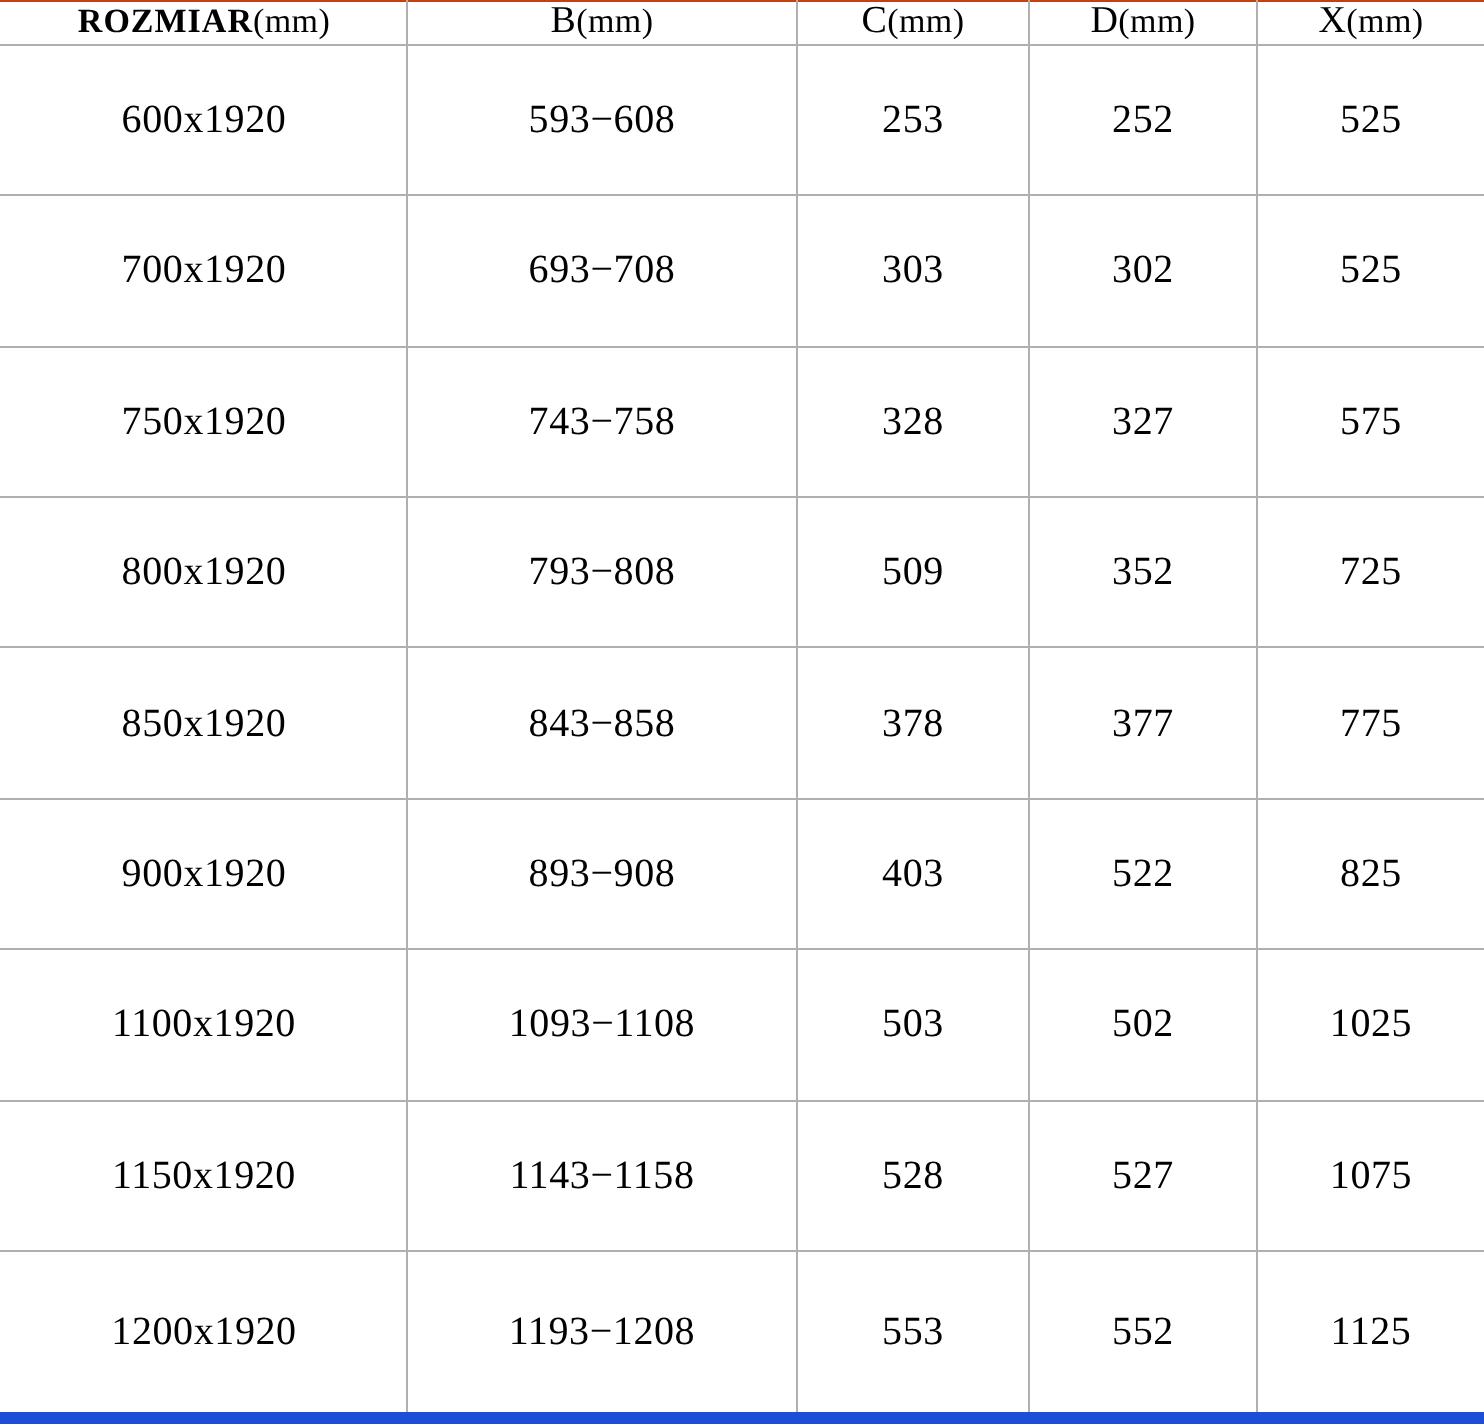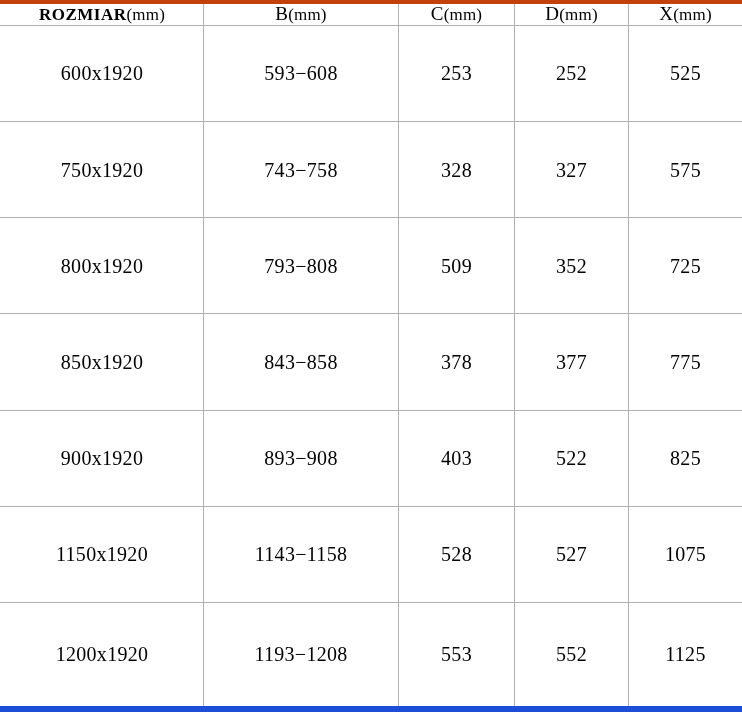--- a/index.html
+++ b/index.html
@@ -30,21 +30,21 @@
   table.size-table th {
     border: 1px solid #b0b0b0;
     text-align: center;
     vertical-align: middle;
     font-weight: normal;
     padding: 0 2px;
     line-height: 1.1;
   }
   
   table.size-table tr:first-child th {
-    border-top: 4px solid #c2410c;
+    border-top: 1px solid #c2410c;
   }
   table.size-table tr th:first-child,
   table.size-table tr td:first-child {
     border-left: 1px solid #ffffff;
   }
   table.size-table tr th:last-child,
   table.size-table tr td:last-child {
     border-right: 1px solid #ffffff;
   }
   table.size-table tr:last-child td {
@@ -103,20 +103,27 @@
   </thead>
   <tbody>
     <tr>
       <td class="cell cell-size">600x1920</td>
       <td class="cell">593−608</td>
       <td class="cell">253</td>
       <td class="cell">252</td>
       <td class="cell">525</td>
     </tr>
     <tr>
+      <td class="cell cell-size">700x1920</td>
+      <td class="cell">693−708</td>
+      <td class="cell">303</td>
+      <td class="cell">302</td>
+      <td class="cell">525</td>
+    </tr>
+    <tr>
       <td class="cell cell-size">750x1920</td>
       <td class="cell">743−758</td>
       <td class="cell">328</td>
       <td class="cell">327</td>
       <td class="cell">575</td>
     </tr>
     <tr>
       <td class="cell cell-size">800x1920</td>
       <td class="cell">793−808</td>
       <td class="cell">509</td>
@@ -131,20 +138,27 @@
       <td class="cell">775</td>
     </tr>
     <tr>
       <td class="cell cell-size">900x1920</td>
       <td class="cell">893−908</td>
       <td class="cell">403</td>
       <td class="cell">522</td>
       <td class="cell">825</td>
     </tr>
     <tr>
+      <td class="cell cell-size">1100x1920</td>
+      <td class="cell">1093−1108</td>
+      <td class="cell">503</td>
+      <td class="cell">502</td>
+      <td class="cell">1025</td>
+    </tr>
+    <tr>
       <td class="cell cell-size">1150x1920</td>
       <td class="cell">1143−1158</td>
       <td class="cell">528</td>
       <td class="cell">527</td>
       <td class="cell">1075</td>
     </tr>
     <tr>
       <td class="cell cell-size">1200x1920</td>
       <td class="cell">1193−1208</td>
       <td class="cell">553</td>

